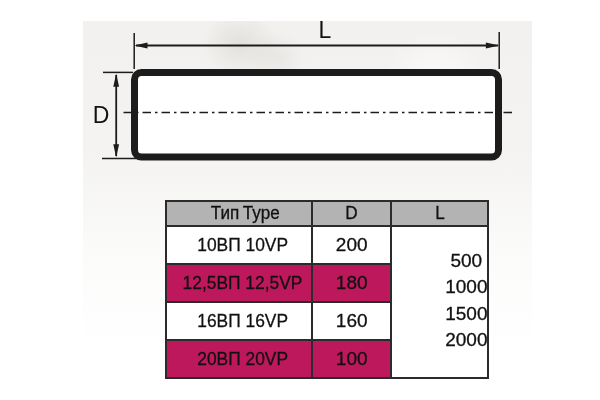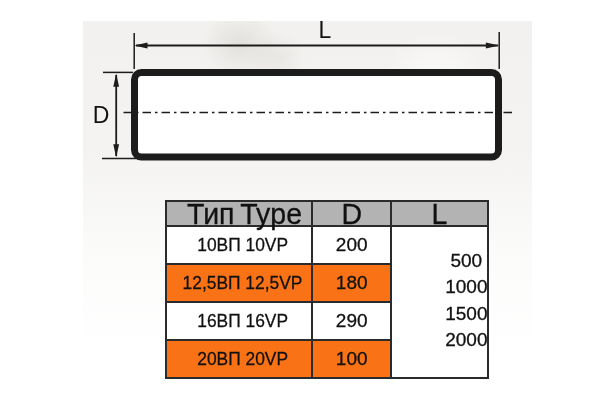--- a/index.html
+++ b/index.html
@@ -8,28 +8,28 @@
   background:linear-gradient(180deg,#f2f1ef 0%,#f4f3f2 40%,#fbfbfa 70%,#ffffff 100%);}
 .blob1{position:absolute;left:200px;top:21px;width:80px;height:58px;
   background:radial-gradient(ellipse at 50% 40%,rgba(185,180,172,.28),rgba(185,180,172,0) 68%);}
 .blob3{position:absolute;left:246px;top:30px;width:60px;height:55px;
   background:radial-gradient(ellipse at center,rgba(185,180,172,.18),rgba(185,180,172,0) 70%);}
 .blob2{position:absolute;left:380px;top:30px;width:110px;height:110px;
   background:radial-gradient(ellipse at center,rgba(255,255,255,.7),rgba(255,255,255,0) 70%);}
 svg{position:absolute;left:0;top:0;}
 table{border-collapse:collapse;position:absolute;left:164.7px;top:200.1px;table-layout:fixed;}
 td{border:2px solid #2b2b2b;text-align:center;padding:0;font-size:19px;color:#111;white-space:nowrap;-webkit-text-stroke:0.3px #111;}
-td.hdr{background:#b3b3b3;font-size:30px;height:23px;line-height:23px;}
+td.hdr{background:#b3b3b3;font-size:18px;height:23px;line-height:23px;}
 td.hdr span{display:inline-block;transform:scaleX(0.95);}
 td.h1 span{margin-left:12px;}
 .c1{width:144.5px;}
 .c2{width:77px;}
 .c3{width:77.3px;}
 tr.w td{background:#ffffff;height:36px;}
-tr.g td{background:#f97316;height:36px;}
+tr.g td{background:#be185d;height:36px;}
 td.c1t span{display:inline-block;transform:scaleX(0.915);margin-left:7px;}
 td.lcell{background:#ffffff;font-size:19px;vertical-align:middle;}
 td.lcell div{position:relative;top:-1.5px;line-height:26.2px;padding-left:6px;margin-left:47px;}
 </style>
 </head>
 <body>
 
 <div class="photo"></div>
 
 <div class="blob1"></div>
@@ -87,21 +87,21 @@
         </td>
   </tr>
 
   <tr class="g">
     <td class="c1t"><span>12,5ВП 12,5VP</span></td>
     <td>180</td>
   </tr>
 
   <tr class="w">
     <td class="c1t"><span>16ВП 16VP</span></td>
-    <td>290</td>
+    <td>160</td>
   </tr>
 
   <tr class="g">
     <td class="c1t"><span>20ВП 20VP</span></td>
     <td>100</td>
   </tr>
 </tbody>
   </table>
 
 </body></html>

